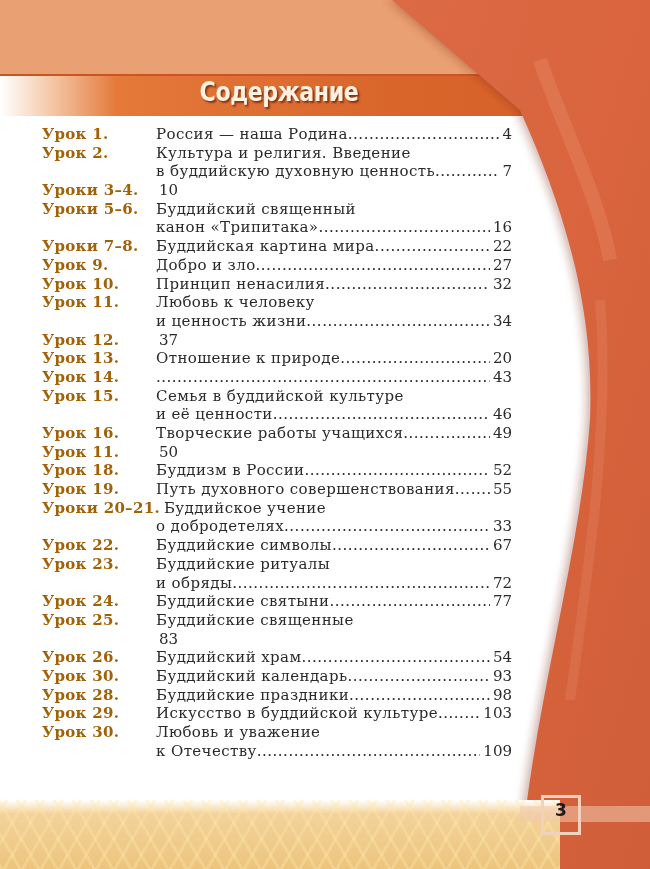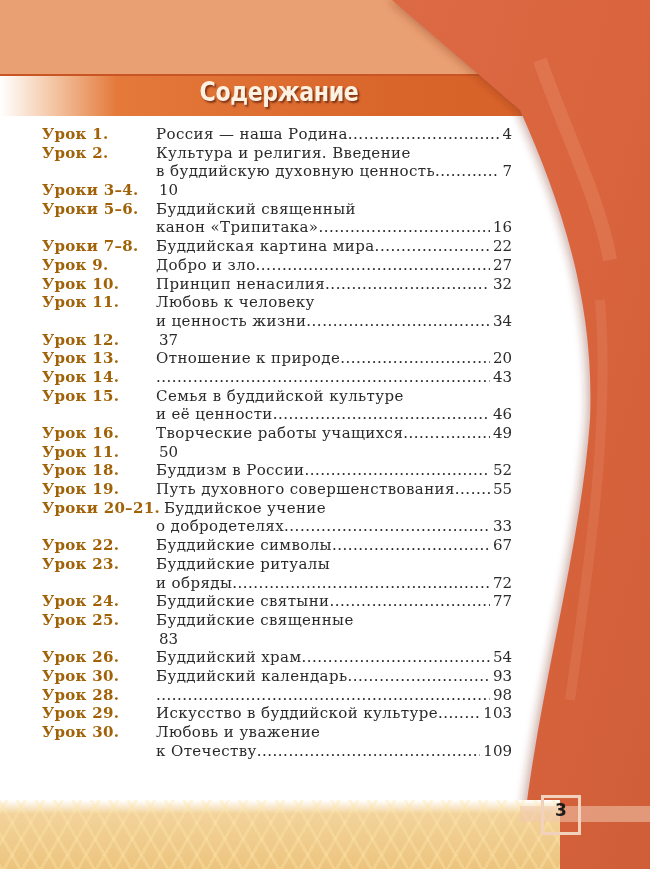--- a/index.html
+++ b/index.html
@@ -280,20 +280,21 @@
       <span class="title-text">
         <span class="t">Буддийский календарь</span>
         <span class="dots"></span>
       </span>
       <span class="page">93</span>
     </div>
 
   <div class="row">
       <span class="lesson">Урок 28.</span>
       <span class="title-text">
+        <span class="t">Буддийские праздники</span>
         <span class="dots"></span>
       </span>
       <span class="page">98</span>
     </div>
 
   <div class="row">
       <span class="lesson">Урок 29.</span>
       <span class="title-text">
         <span class="t">Искусство в буддийской культуре</span>
         <span class="dots"></span>

